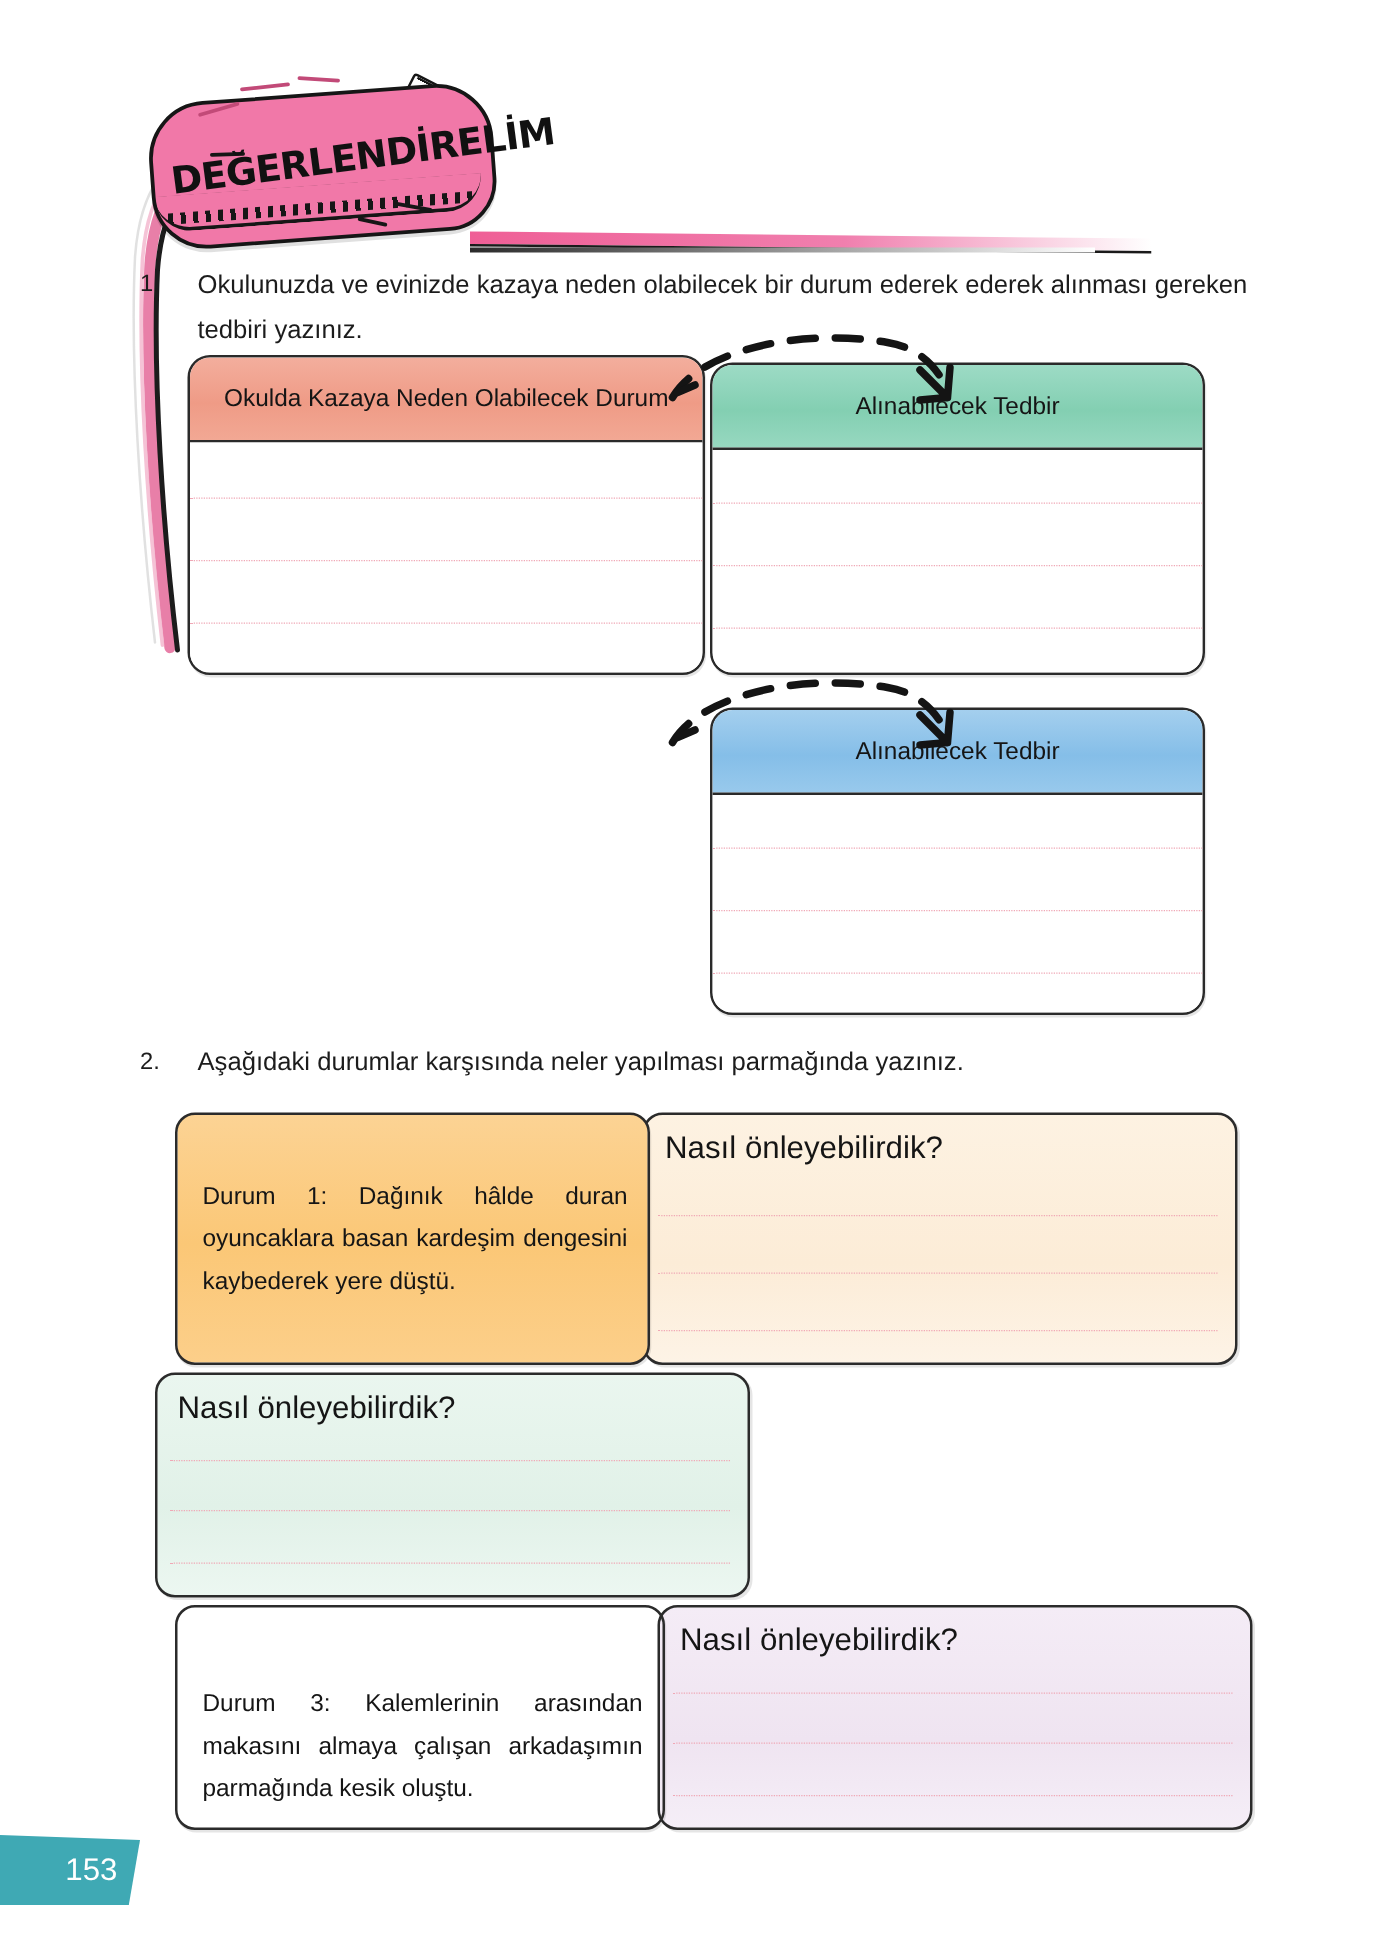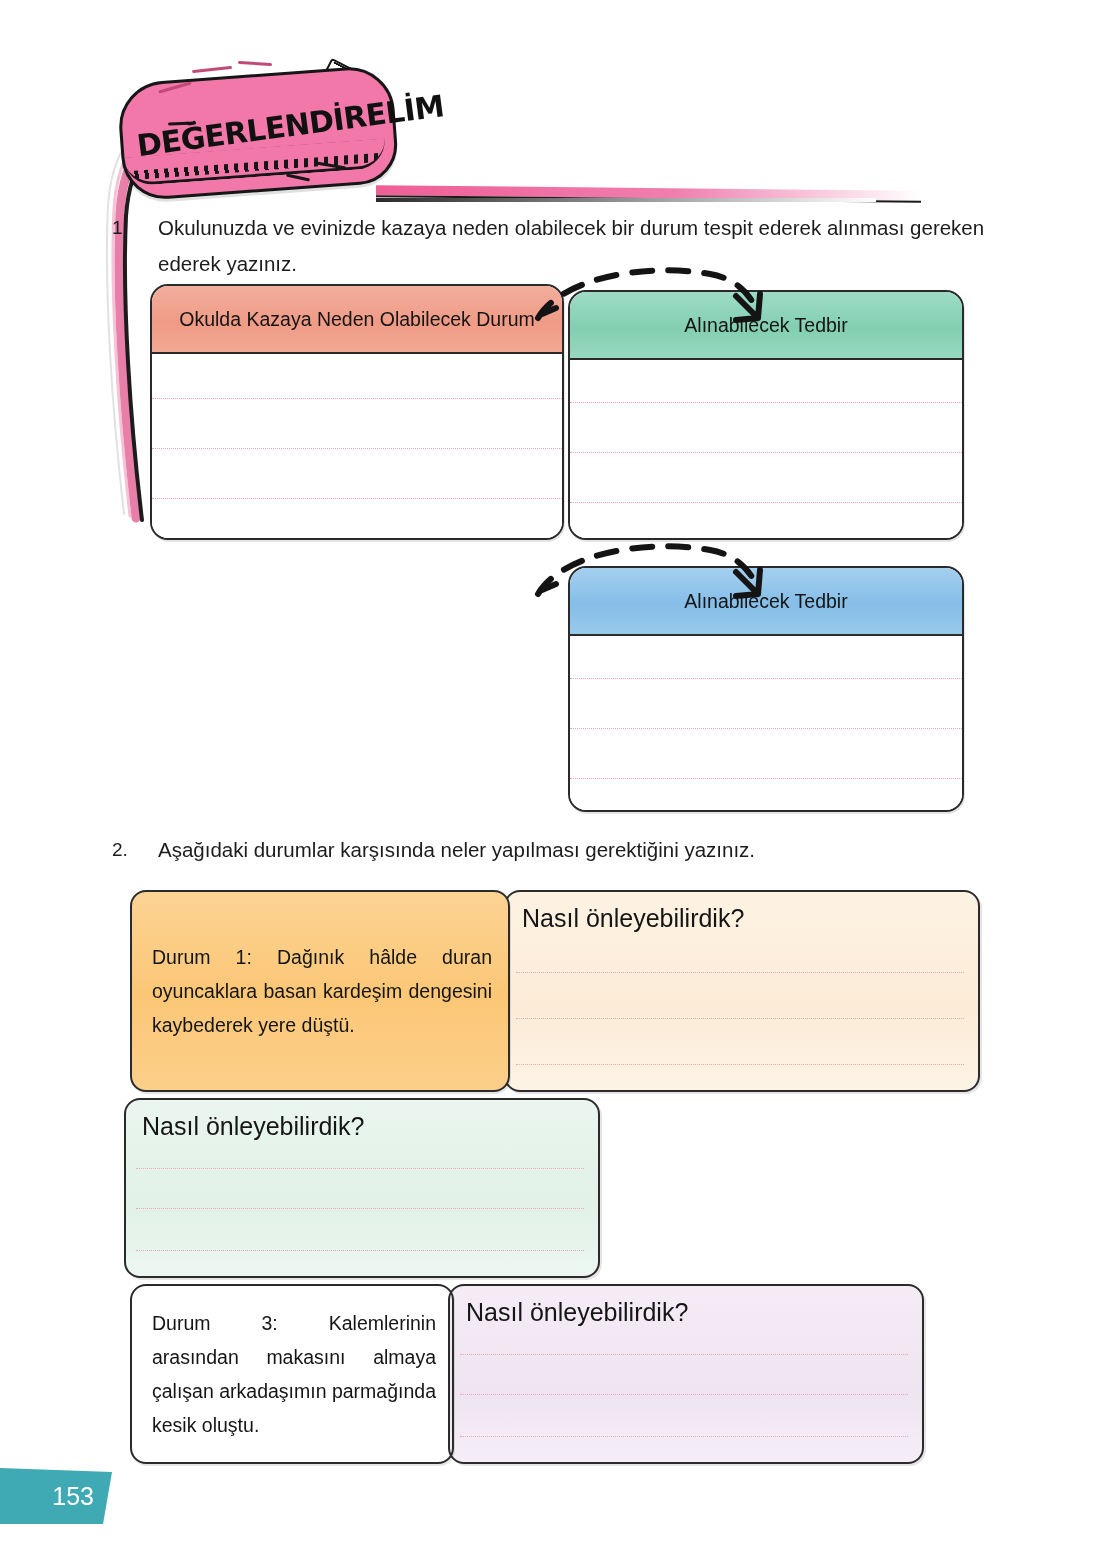--- a/index.html
+++ b/index.html
@@ -89,21 +89,21 @@
   
   .arrow{position:absolute;z-index:9;}
 
   
   .drow{position:absolute;display:flex;}
   .dleft{
     position:relative;border:2.2px solid #2b2b2b;border-radius:16px;
     display:flex;align-items:center;box-sizing:border-box;
     padding:14px 16px 14px 20px;
     font-size:19.5px;line-height:34px;text-align:justify;text-align-last:left;
-    color:#151515;z-index:3;box-shadow:1px 2px 0 rgba(0,0,0,.10);
+    color:#151515;z-index:3;box-shadow:1px 2px 0 rgba(0,0,0,.10);margin-left:10px;
   }
   .dright{
     position:relative;border:2.2px solid #2b2b2b;border-radius:16px;
     box-sizing:border-box;margin-left:-6px;z-index:2;
     box-shadow:2px 2px 0 rgba(0,0,0,.10);
   }
   .dright .dq{position:absolute;left:16px;top:12px;font-size:25px;color:#151515;}
   .dright .dline{position:absolute;left:10px;right:14px;height:0;border-top:1.6px dotted #f0a7b5;}
 
   
@@ -147,21 +147,21 @@
 
     <div class="spark s4"></div>
     <div class="spark s5"></div>
     <div class="spark s6"></div>
 
     <div class="banner-title">DEĞERLENDİRELİM</div>
   </div>
 
   <div class="q" style="left:112px;top:210px;width:900px;">
     <span class="num">1.</span>
-    <span class="txt">Okulunuzda ve evinizde kazaya neden olabilecek bir durum tespit ederek alınması gereken ederek yazınız.</span>
+    <span class="txt">Okulunuzda ve evinizde kazaya neden olabilecek bir durum ederek ederek alınması gereken tedbiri yazınız.</span>
   </div>
 
   <div class="gbox" style="left:150px;top:284px;width:410px;height:252px;">
     <div class="ghead" style="background:linear-gradient(180deg,#f3ae9d 0%,#ef9b86 55%,#f2a894 100%);">Okulda Kazaya Neden Olabilecek Durum</div>
     <div class="gbody">
       <div class="gline" style="top:44px;"></div>
       <div class="gline" style="top:94px;"></div>
       <div class="gline" style="top:144px;"></div>
     </div>
   </div>
@@ -192,21 +192,21 @@
   </div>
 
   <svg class="arrow" style="left:520px;top:534px;width:270px;height:90px;">
     <path d="M18 60 C 40 22, 120 4, 190 16 C 214 20, 228 34, 236 50" fill="none" stroke="#141414" stroke-width="6" stroke-linecap="round" stroke-dasharray="20 16"></path>
     <path d="M216 38 L 238 60 L 240 36 M238 60 L 216 62" fill="none" stroke="#141414" stroke-width="6" stroke-linecap="round" stroke-linejoin="round"></path>
     <path d="M22 56 L 36 50" stroke="#141414" stroke-width="6" stroke-linecap="round"></path>
   </svg>
 
   <div class="q" style="left:112px;top:832px;width:900px;">
     <span class="num">2.</span>
-    <span class="txt">Aşağıdaki durumlar karşısında neler yapılması gerektiğini yazınız.</span>
+    <span class="txt">Aşağıdaki durumlar karşısında neler yapılması parmağında yazınız.</span>
   </div>
 
   <div class="drow" style="left:130px;top:890px;">
     <div class="dleft" style="width:380px;height:202px;background:linear-gradient(180deg,#fcd394 0%,#fbc776 52%,#fccf8a 100%);">
       <span>Durum 1: Dağınık hâlde duran oyuncaklara basan kardeşim dengesini kaybederek yere düştü.</span>
     </div>
     <div class="dright" style="width:476px;height:202px;background:linear-gradient(180deg,#fdf2e2 0%,#fcecd7 60%,#fdf3e6 100%);">
       <span class="dq">Nasıl önleyebilirdik?</span>
       <div class="dline" style="top:80px;"></div>
       <div class="dline" style="top:126px;"></div>
@@ -217,21 +217,21 @@
   <div class="drow" style="left:130px;top:1098px;">
     <div class="dright" style="width:476px;height:180px;background:linear-gradient(180deg,#eaf6ef 0%,#e1f1e8 60%,#ecf7f1 100%);">
       <span class="dq">Nasıl önleyebilirdik?</span>
       <div class="dline" style="top:68px;"></div>
       <div class="dline" style="top:108px;"></div>
       <div class="dline" style="top:150px;"></div>
     </div>
   </div>
 
   <div class="drow" style="left:130px;top:1284px;">
-    <div class="dleft" style="width:324px;height:180px;background:linear-gradient(180deg,#ddb8e0 0%,#ceа5d1 52%,#d8b2db 100%);">
+    <div class="dleft" style="width:392px;height:180px;background:linear-gradient(180deg,#ddb8e0 0%,#ceа5d1 52%,#d8b2db 100%);align-items:flex-end;">
       <span>Durum 3: Kalemlerinin arasından makasını almaya çalışan arkadaşımın parmağında kesik oluştu.</span>
     </div>
     <div class="dright" style="width:476px;height:180px;background:linear-gradient(180deg,#f4ecf6 0%,#efe4f1 60%,#f5eef7 100%);">
       <span class="dq">Nasıl önleyebilirdik?</span>
       <div class="dline" style="top:68px;"></div>
       <div class="dline" style="top:108px;"></div>
       <div class="dline" style="top:150px;"></div>
     </div>
   </div>
 

